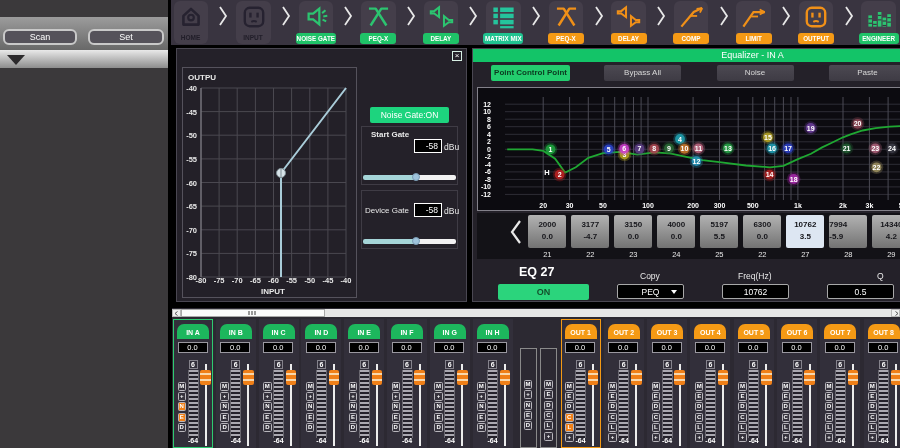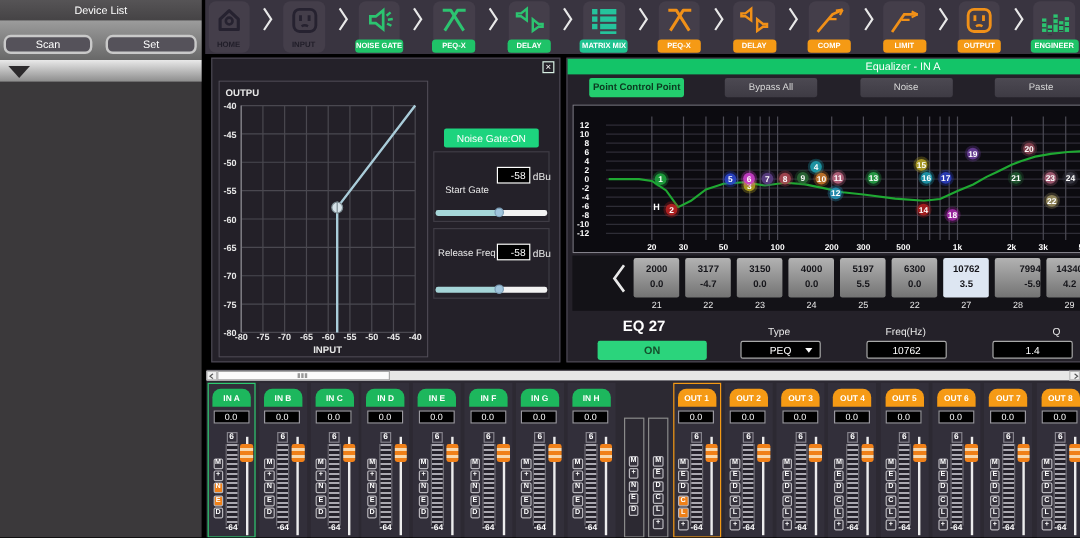--- a/index.html
+++ b/index.html
@@ -1,20 +1,19 @@
 <!DOCTYPE html>
 <html><head><meta charset="utf-8">
 <style>
 *{margin:0;padding:0;box-sizing:border-box;font-family:"Liberation Sans",sans-serif;}
 html,body{width:900px;height:448px;background:#000;overflow:hidden;position:relative;}
 .abs{position:absolute;}
 </style></head><body>
 
 <div class="abs" style="left:0;top:0;width:168px;height:448px;background:#3b393b;">
- <div class="abs" style="left:0;top:0;width:168px;height:17px;background:linear-gradient(#565456,#454345);color:#fff;font-size:9px;text-align:center;line-height:18px;">Device List</div>
  <div class="abs" style="left:0;top:17px;width:168px;height:33px;background:linear-gradient(#9c9c9c,#686868);"></div>
  <div class="abs" style="left:3px;top:29px;width:74px;height:16px;background:#55525a;border:2px solid #c9c9c9;border-radius:6px;color:#fff;font-size:9px;text-align:center;line-height:12px;">Scan</div>
  <div class="abs" style="left:88px;top:29px;width:76px;height:16px;background:#55525a;border:2px solid #c9c9c9;border-radius:6px;color:#fff;font-size:9px;text-align:center;line-height:12px;">Set</div>
  <div class="abs" style="left:0;top:50px;width:168px;height:18px;background:linear-gradient(#e9e9e9,#8d8d8d);">
    <div class="abs" style="left:7px;top:5px;width:0;height:0;border-left:9px solid transparent;border-right:9px solid transparent;border-top:10px solid #2c2a2c;"></div>
  </div>
 </div>
 
 <div class="abs" style="left:171px;top:0;width:729px;height:45px;background:#393440;overflow:hidden;">
 <div class="abs" style="left:2.5px;top:1px;width:34.5px;height:42.5px;background:#443e4a;border-radius:6px;"></div>
@@ -215,27 +214,27 @@
       <text x="127.8" y="216" fill="#e8e8e8" font-size="7.5" font-weight="bold" text-anchor="middle">-50</text>
       <text x="145.9" y="216" fill="#e8e8e8" font-size="7.5" font-weight="bold" text-anchor="middle">-45</text>
       <text x="164.0" y="216" fill="#e8e8e8" font-size="7.5" font-weight="bold" text-anchor="middle">-40</text>
       <text x="91" y="227" fill="#e8e8e8" font-size="8" font-weight="bold" text-anchor="middle">INPUT</text>
       <polyline points="99,210 99,106 164,21" fill="none" stroke="#a9ccd9" stroke-width="2"></polyline>
       <circle cx="99" cy="106" r="4.5" fill="#d7e3e9" stroke="#7e8d94" stroke-width="1"></circle>
       <line x1="99" y1="101" x2="99" y2="111" stroke="#7e8d94" stroke-width="1"></line>
     </svg>
 <div class="abs" style="left:193px;top:58px;width:79px;height:16px;background:#1dd47e;border-radius:2px;color:#fff;font-size:8.5px;text-align:center;line-height:16px;">Noise Gate:ON</div>
 <div class="abs" style="left:184px;top:77px;width:97px;height:59px;border:1px solid #3f3c45;"></div>
-<div class="abs" style="left:194px;top:105px;width:60px;color:#e8e8e8;font-size:8px;">Start Gate</div>
+<div class="abs" style="left:194px;top:81px;width:60px;color:#e8e8e8;font-size:8px;font-weight:bold;">Start Gate</div>
 <div class="abs" style="left:237px;top:90px;width:28px;height:14px;background:#000;border:1px solid #fff;color:#fff;font-size:8.5px;text-align:right;line-height:12px;padding-right:3px;">-58</div>
 <div class="abs" style="left:267px;top:93px;color:#e8e8e8;font-size:8.5px;">dBu</div>
 <div class="abs" style="left:186px;top:126px;width:93px;height:5px;border-radius:2px;background:linear-gradient(to right,#a5d5d8 0 54%,#f2f2f2 54% 100%);"></div>
 <div class="abs" style="left:235px;top:124px;width:8px;height:8px;border-radius:50%;background:#9fc4dc;border:1px solid #7a9cb4;"></div>
 <div class="abs" style="left:184px;top:141px;width:97px;height:59px;border:1px solid #3f3c45;"></div>
-<div class="abs" style="left:188px;top:157px;width:60px;color:#e8e8e8;font-size:8px;">Release Freq</div>
+<div class="abs" style="left:188px;top:157px;width:60px;color:#e8e8e8;font-size:8px;">Device Gate</div>
 <div class="abs" style="left:237px;top:154px;width:28px;height:14px;background:#000;border:1px solid #fff;color:#fff;font-size:8.5px;text-align:right;line-height:12px;padding-right:3px;">-58</div>
 <div class="abs" style="left:267px;top:157px;color:#e8e8e8;font-size:8.5px;">dBu</div>
 <div class="abs" style="left:186px;top:190px;width:93px;height:5px;border-radius:2px;background:linear-gradient(to right,#a5d5d8 0 54%,#f2f2f2 54% 100%);"></div>
 <div class="abs" style="left:235px;top:188px;width:8px;height:8px;border-radius:50%;background:#9fc4dc;border:1px solid #7a9cb4;"></div>
 </div>
 <div class="abs" style="left:472px;top:48px;width:561px;height:254px;background:#242129;border:1px solid #4a4752;">
 <div class="abs" style="left:0;top:0;width:559px;height:13px;background:#13c468;color:#fff;font-size:9px;text-align:center;line-height:13px;">Equalizer - IN A</div>
 <div class="abs" style="left:18px;top:16px;width:79px;height:15.5px;background:#23cd6e;border-radius:2px;color:#0c3a20;font-size:8px;font-weight:bold;text-align:center;line-height:16px;">Point Control Point</div>
 <div class="abs" style="left:131.0px;top:16px;width:77px;height:15.5px;background:linear-gradient(#4c4952,#3e3b44);border-radius:2px;color:#d8d8d8;font-size:8px;text-align:center;line-height:16px;">Bypass All</div>
 <div class="abs" style="left:243.5px;top:16px;width:77px;height:15.5px;background:linear-gradient(#4c4952,#3e3b44);border-radius:2px;color:#d8d8d8;font-size:8px;text-align:center;line-height:16px;">Noise</div>
@@ -394,33 +393,33 @@
 <div class="abs" style="left:141.3px;top:166px;width:38px;height:33px;background:linear-gradient(#b2b2b2,#737373);border-radius:2px;color:#15151a;font-size:8px;font-weight:bold;text-align:center;padding-top:4px;line-height:12px;">3150<br>0.0</div>
 <div class="abs" style="left:141.3px;top:201px;width:38px;color:#e8e8e8;font-size:7.5px;text-align:center;">23</div>
 <div class="abs" style="left:184.3px;top:166px;width:38px;height:33px;background:linear-gradient(#b2b2b2,#737373);border-radius:2px;color:#15151a;font-size:8px;font-weight:bold;text-align:center;padding-top:4px;line-height:12px;">4000<br>0.0</div>
 <div class="abs" style="left:184.3px;top:201px;width:38px;color:#e8e8e8;font-size:7.5px;text-align:center;">24</div>
 <div class="abs" style="left:227.3px;top:166px;width:38px;height:33px;background:linear-gradient(#b2b2b2,#737373);border-radius:2px;color:#15151a;font-size:8px;font-weight:bold;text-align:center;padding-top:4px;line-height:12px;">5197<br>5.5</div>
 <div class="abs" style="left:227.3px;top:201px;width:38px;color:#e8e8e8;font-size:7.5px;text-align:center;">25</div>
 <div class="abs" style="left:270.3px;top:166px;width:38px;height:33px;background:linear-gradient(#b2b2b2,#737373);border-radius:2px;color:#15151a;font-size:8px;font-weight:bold;text-align:center;padding-top:4px;line-height:12px;">6300<br>0.0</div>
 <div class="abs" style="left:270.3px;top:201px;width:38px;color:#e8e8e8;font-size:7.5px;text-align:center;">22</div>
 <div class="abs" style="left:313.3px;top:166px;width:38px;height:33px;background:#dde6f2;border-radius:2px;color:#15151a;font-size:8px;font-weight:bold;text-align:center;padding-top:4px;line-height:12px;">10762<br>3.5</div>
 <div class="abs" style="left:313.3px;top:201px;width:38px;color:#e8e8e8;font-size:7.5px;text-align:center;">27</div>
-<div class="abs" style="left:356.3px;top:166px;width:38px;height:33px;background:linear-gradient(#b2b2b2,#737373);border-radius:2px;color:#15151a;font-size:8px;font-weight:bold;text-align:right;padding-top:4px;line-height:12px;">7994<br>-5.9</div>
+<div class="abs" style="left:356.3px;top:166px;width:38px;height:33px;background:linear-gradient(#b2b2b2,#737373);border-radius:2px;color:#15151a;font-size:8px;font-weight:bold;text-align:left;padding-top:4px;line-height:12px;">7994<br>-5.9</div>
 <div class="abs" style="left:356.3px;top:201px;width:38px;color:#e8e8e8;font-size:7.5px;text-align:center;">28</div>
 <div class="abs" style="left:399.3px;top:166px;width:38px;height:33px;background:linear-gradient(#b2b2b2,#737373);border-radius:2px;color:#15151a;font-size:8px;font-weight:bold;text-align:center;padding-top:4px;line-height:12px;">14340<br>4.2</div>
 <div class="abs" style="left:399.3px;top:201px;width:38px;color:#e8e8e8;font-size:7.5px;text-align:center;">29</div>
 <div class="abs" style="left:46px;top:216px;color:#fff;font-size:12.5px;font-weight:bold;">EQ 27</div>
 <div class="abs" style="left:25px;top:235px;width:91px;height:15.5px;background:#2bd47c;border-radius:2px;color:#14502c;font-size:9px;font-weight:bold;text-align:center;line-height:16px;">ON</div>
-<div class="abs" style="left:167px;top:222px;width:20px;color:#e8e8e8;font-size:8.5px;">Type</div>
+<div class="abs" style="left:167px;top:222px;width:20px;color:#e8e8e8;font-size:8.5px;">Copy</div>
 <div class="abs" style="left:144px;top:235px;width:67px;height:15px;background:#000;border:1px solid #a8a8a8;border-radius:2px;color:#fff;font-size:8.5px;text-align:center;line-height:14px;">PEQ</div>
 <div class="abs" style="left:198px;top:241px;width:0;height:0;border-left:3.5px solid transparent;border-right:3.5px solid transparent;border-top:4.5px solid #fff;"></div>
 <div class="abs" style="left:265px;top:222px;width:40px;color:#e8e8e8;font-size:8.5px;">Freq(Hz)</div>
 <div class="abs" style="left:249px;top:235px;width:67px;height:15px;background:#000;border:1px solid #a8a8a8;border-radius:2px;color:#fff;font-size:8.5px;text-align:center;line-height:14px;">10762</div>
 <div class="abs" style="left:404px;top:222px;width:10px;color:#e8e8e8;font-size:8.5px;">Q</div>
-<div class="abs" style="left:354px;top:235px;width:67px;height:15px;background:#000;border:1px solid #a8a8a8;border-radius:2px;color:#fff;font-size:8.5px;text-align:center;line-height:14px;">1.4</div>
+<div class="abs" style="left:354px;top:235px;width:67px;height:15px;background:#000;border:1px solid #a8a8a8;border-radius:2px;color:#fff;font-size:8.5px;text-align:center;line-height:14px;">0.5</div>
 </div>
 <div class="abs" style="left:172px;top:308px;width:728px;height:140px;background:#2c2932;overflow:hidden;">
 <div class="abs" style="left:0;top:1px;width:728px;height:8px;background:#e6e6e6;"></div>
 <div class="abs" style="left:0;top:1px;width:9px;height:8px;background:#efefef;border:1px solid #b8b8b8;"></div>
 <svg class="abs" style="left:2px;top:2.5px;" width="5" height="5" viewBox="0 0 5 5">
       <polyline points="3.5,0.5 1,2.5 3.5,4.5" fill="none" stroke="#555" stroke-width="1"></polyline>
     </svg>
 <div class="abs" style="left:9px;top:1px;width:144px;height:8px;background:#fbfbfb;border:1px solid #a8a8a8;"></div>
 <div class="abs" style="left:76px;top:3px;width:1.5px;height:4px;background:#999;"></div>
 <div class="abs" style="left:79px;top:3px;width:1.5px;height:4px;background:#999;"></div>

